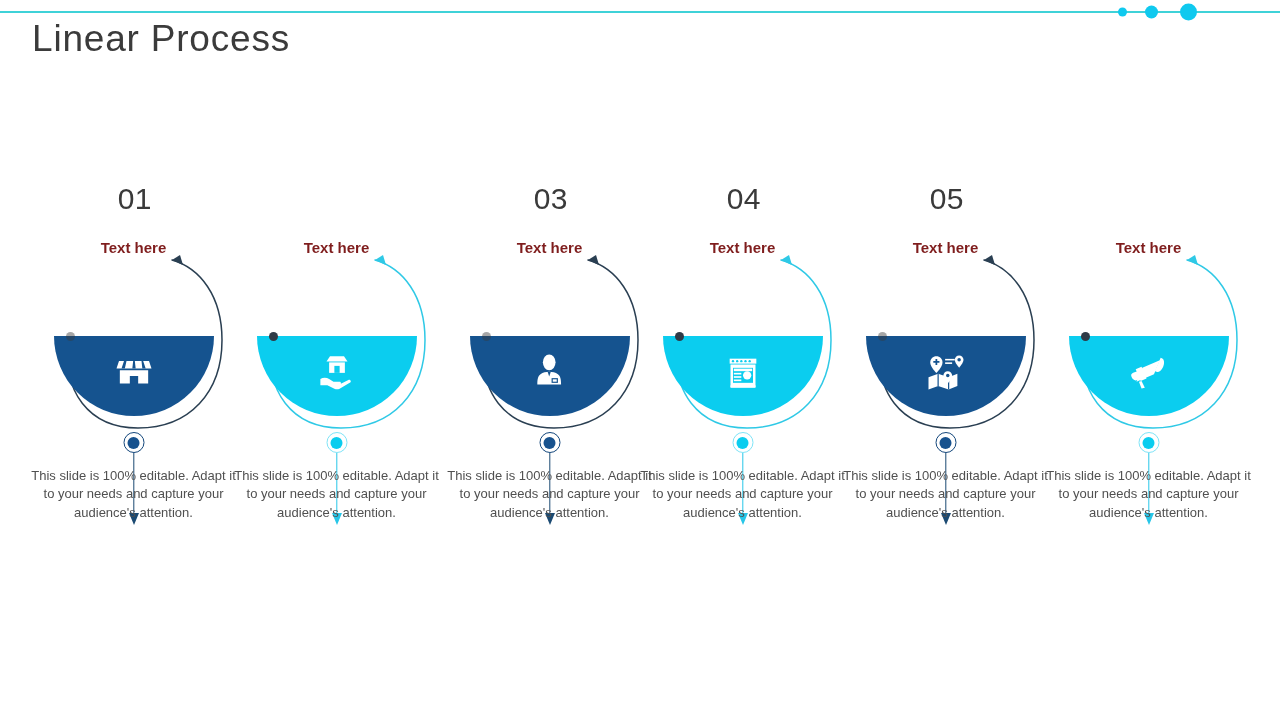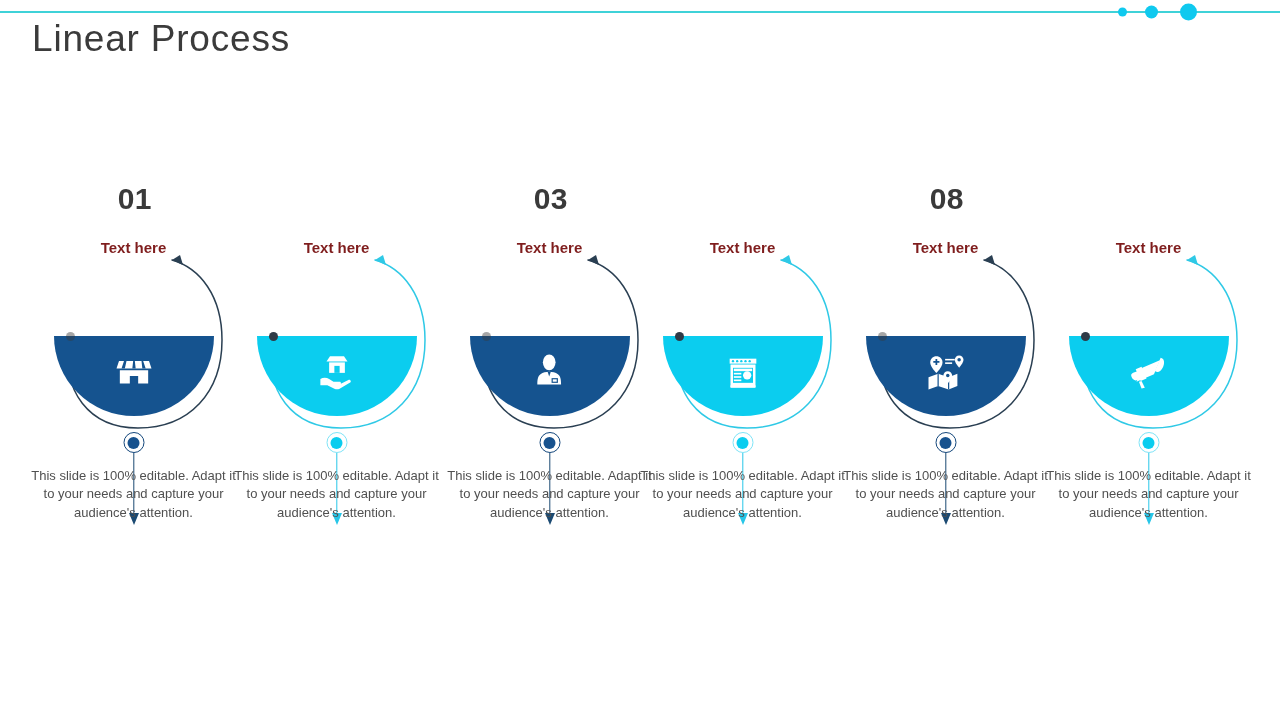--- a/index.html
+++ b/index.html
@@ -72,21 +72,21 @@
   }
 
   
   .step-num {
     position: absolute;
     top: 0px;
     left: 0;
     width: 120px;
     text-align: right;
     font-size: 30px;
-    font-weight: bold;
+    font-weight: normal;
     color: #3a3a3a;
     letter-spacing: 0.5px;
   }
   .step-label {
     position: absolute;
     top: 57px;
     left: 0;
     width: 203px;
     text-align: center;
     font-size: 15px;
@@ -325,20 +325,21 @@
       <div class="ring blue">
           <em></em>
         </div>
       <div class="conn-line blue"></div>
       <div class="arrowhead blue"></div>
     </div>
 
     <div class="step-body">This slide is 100% editable. Adapt it to your needs and capture your audience's attention.</div>
   </div>
     <div class="step" style="left: 641px;">
+    <div class="step-num">04</div>
 
     <div class="step-label">Text here</div>
 
     <div class="circle-zone">
 
   <svg class="arc-svg" viewBox="0 0 210 200">
     <path d="M 20 86 C 10 140, 40 176, 88 176 C 140 176, 172 140, 172 88 C 172 44, 150 16, 122 8" fill="none" stroke="#2fc9e6" stroke-width="1.5" stroke-linecap="round"></path>
     <path d="M 122 8 L 133 13 L 130 3 Z" fill="#2fc9e6"></path>
   </svg>
       <div class="half-disc cyan"></div>
@@ -368,21 +369,21 @@
       <div class="ring cyan">
           <em></em>
         </div>
       <div class="conn-line cyan"></div>
       <div class="arrowhead cyan"></div>
     </div>
 
     <div class="step-body">This slide is 100% editable. Adapt it to your needs and capture your audience's attention.</div>
   </div>
     <div class="step" style="left: 844px;">
-    <div class="step-num">08</div>
+    <div class="step-num">05</div>
 
     <div class="step-label">Text here</div>
 
     <div class="circle-zone">
 
   <svg class="arc-svg" viewBox="0 0 210 200">
     <path d="M 20 86 C 10 140, 40 176, 88 176 C 140 176, 172 140, 172 88 C 172 44, 150 16, 122 8" fill="none" stroke="#2a3f52" stroke-width="1.5" stroke-linecap="round"></path>
     <path d="M 122 8 L 133 13 L 130 3 Z" fill="#2a3f52"></path>
   </svg>
       <div class="half-disc blue"></div>

